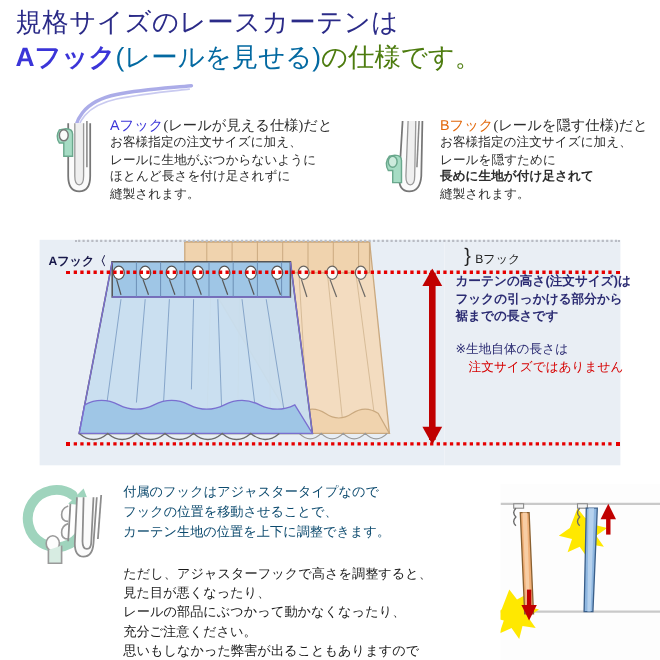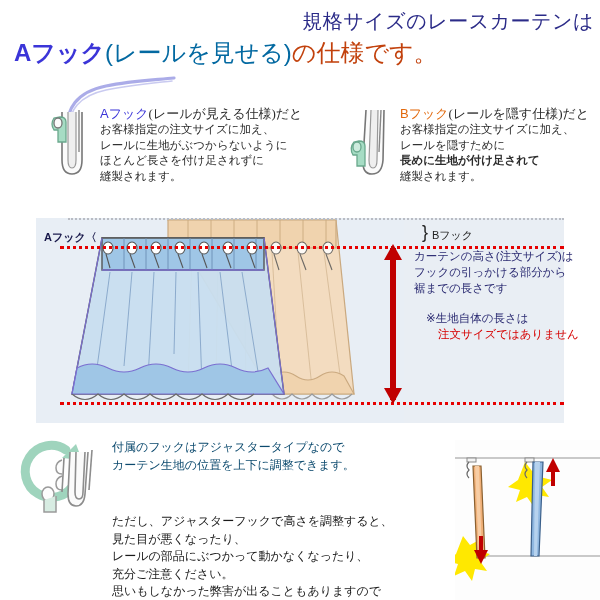--- a/index.html
+++ b/index.html
@@ -5,25 +5,25 @@
   html,body{margin:0;padding:0;}
   body{
     width:600px;height:600px;overflow:hidden;background:#ffffff;
     font-family:"Liberation Sans","DejaVu Sans",sans-serif;
     color:#222;position:relative;
   }
   .page{position:relative;width:600px;height:600px;}
 
   
   .title{position:absolute;left:14px;top:6px;width:580px;}
-  .title .l1{font-size:20px;color:#2b2b88;letter-spacing:.5px;line-height:30px;white-space:nowrap;text-align:right;}
+  .title .l1{font-size:24px;color:#2b2b88;letter-spacing:.5px;line-height:30px;white-space:nowrap;}
   .title .l2{font-size:24px;line-height:32px;white-space:nowrap;margin-top:1px;}
   .title .hookA{color:#3b35d8;font-weight:bold;}
   .title .paren{color:#0369a1;}
-  .title .rest{color:#c2410c;}
+  .title .rest{color:#4d7c0f;}
 
   .swoosh{position:absolute;left:62px;top:76px;width:120px;height:56px;}
 
   
   .hookblock{position:absolute;top:106px;}
   .hookblock.a{left:44px;}
   .hookblock.b{left:344px;}
   .hookicon{position:absolute;left:0;top:0;width:52px;height:76px;}
   .hooktext{position:absolute;left:56px;top:0px;width:220px;
             font-size:11.5px;line-height:15.4px;color:#2c2c2c;white-space:nowrap;}
@@ -42,22 +42,22 @@
   .dotA{left:24px;top:28px;width:504px;}
   .dotB{left:24px;top:184px;width:504px;}
 
   .lblA{position:absolute;left:8px;top:12px;font-size:11px;font-weight:bold;color:#18184a;}
   .lblB{position:absolute;left:396px;top:10px;font-size:11px;color:#222;}
   .braceB{position:absolute;left:386px;top:4px;font-size:18px;color:#222;}
 
   .arrowwrap{position:absolute;left:346px;top:26px;width:22px;height:160px;}
 
   .note{position:absolute;left:378px;top:30px;width:184px;}
-  .note .nline{font-size:11.5px;line-height:16px;color:#2b2b72;font-weight:normal;white-space:nowrap;}
-  .note .warn{margin-top:14px;margin-left:12px;}
+  .note .nline{font-size:11.5px;line-height:16px;color:#2b2b72;font-weight:bold;white-space:nowrap;}
+  .note .warn{margin-top:14px;}
   .note .warn .w1{font-size:11.5px;line-height:16px;color:#2b2b72;white-space:nowrap;}
   .note .warn .w2{font-size:11.5px;line-height:16px;color:#d60000;white-space:nowrap;padding-left:12px;}
 
   
   .botIcon{position:absolute;left:18px;top:436px;width:96px;height:86px;}
   .bottext1{position:absolute;left:112px;top:438px;width:330px;
             font-size:12px;line-height:18px;color:#0c4a6e;white-space:nowrap;}
   .bottext2{position:absolute;left:112px;top:513px;width:330px;
             font-size:12px;line-height:17.6px;color:#1a1a1a;white-space:nowrap;}
   .railpanel{position:absolute;left:455px;top:440px;width:145px;height:160px;background:#fdfdfd;}
@@ -259,20 +259,21 @@
     <g stroke="#8d8d8d" stroke-width="1.6" fill="#fbfbfb">
       <path d="M52 16 L50 58 Q50 70 58 70 Q66 70 67 58 L70 16"></path>
       <path d="M58 16 L57 56 Q57 63 61 63 Q65 63 65 56 L67 16"></path>
       <path d="M74 14 L71 54"></path>
       <path d="M46 22 L44 56"></path>
     </g>
   </svg>
 
   <div class="bottext1">
     <div>付属のフックはアジャスタータイプなので</div>
+    <div>フックの位置を移動させることで、</div>
     <div>カーテン生地の位置を上下に調整できます。</div>
   </div>
 
   <div class="bottext2">
     <div>ただし、アジャスターフックで高さを調整すると、</div>
     <div>見た目が悪くなったり、</div>
     <div>レールの部品にぶつかって動かなくなったり、</div>
     <div>充分ご注意ください。</div>
     <div>思いもしなかった弊害が出ることもありますので</div>
   </div>

